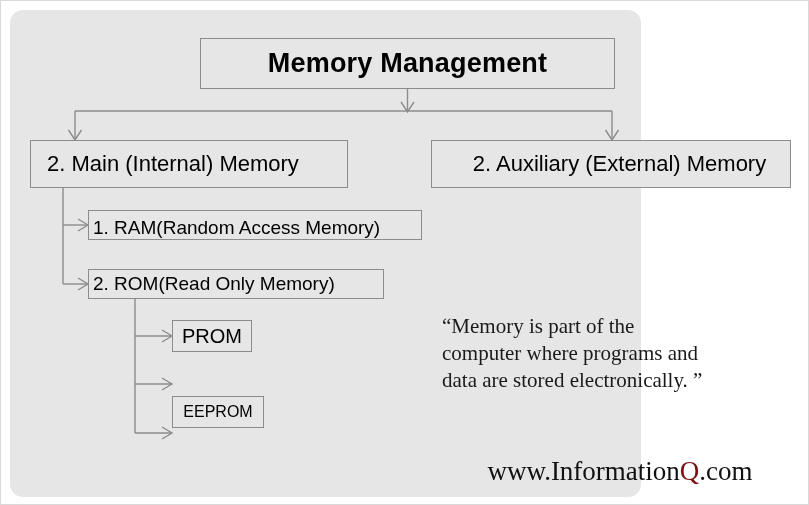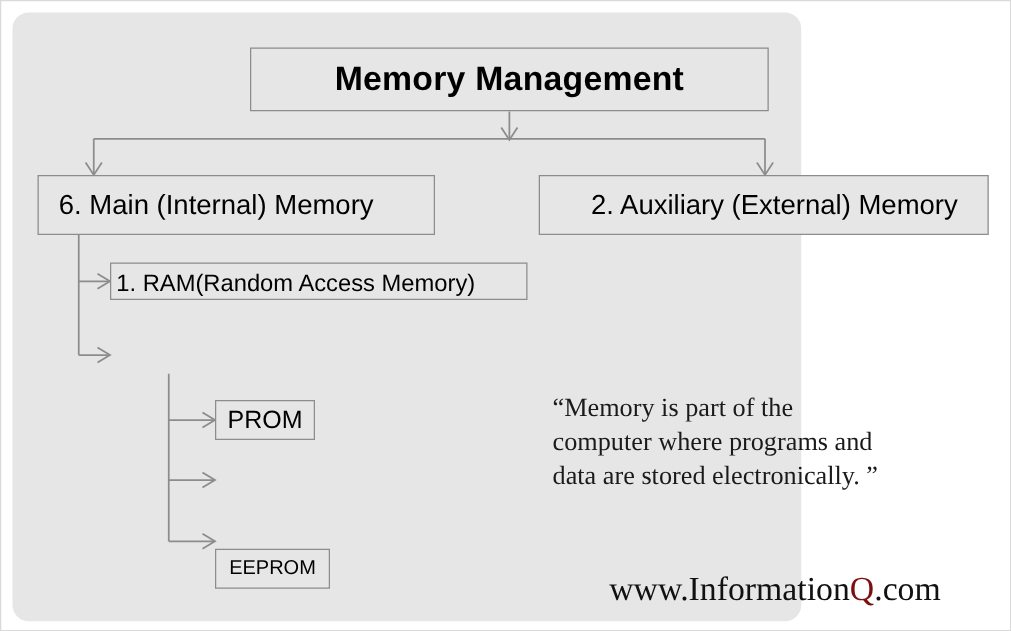--- a/index.html
+++ b/index.html
@@ -62,21 +62,21 @@
   }
   #prom-box {
     left: 162px; top: 310px; width: 80px; height: 32px;
     font-size: 20px; justify-content: center;
   }
   #eprom-box {
     left: 162px; top: 358px; width: 86px; height: 32px;
     font-size: 16px; justify-content: center;
   }
   #eeprom-box {
-    left: 162px; top: 429px; width: 92px; height: 32px;
+    left: 162px; top: 386px; width: 92px; height: 32px;
     font-size: 16px; justify-content: center;
   }
 
   #connectors {
     position: absolute;
     left: 0; top: 0;
     width: 809px; height: 505px;
     pointer-events: none;
   }
 
@@ -141,31 +141,34 @@
         <path d="M 125 423 L 161 423"></path>
         <path d="M 152 417 L 162 423 L 152 429"></path>
       </g>
     </svg>
 
     <div class="box center" id="title-box">
       <span>Memory Management</span>
     </div>
 
     <div class="box" id="main-memory-box">
-      <span>6. Main (Internal) Memory</span>
+      <span>2. Main (Internal) Memory</span>
     </div>
 
     <div class="box" id="aux-memory-box">
       <span>2. Auxiliary (External) Memory</span>
     </div>
 
     <div class="box" id="ram-box">
       <span>1. RAM(Random Access Memory)</span>
     </div>
 
+    <div class="box" id="rom-box">
+      <span>2. ROM(Read Only Memory)</span>
+    </div>
 
     <div class="box center" id="prom-box">
       <span>PROM</span>
     </div>
 
 
     <div class="box center" id="eeprom-box">
       <span>EEPROM</span>
     </div>
 

